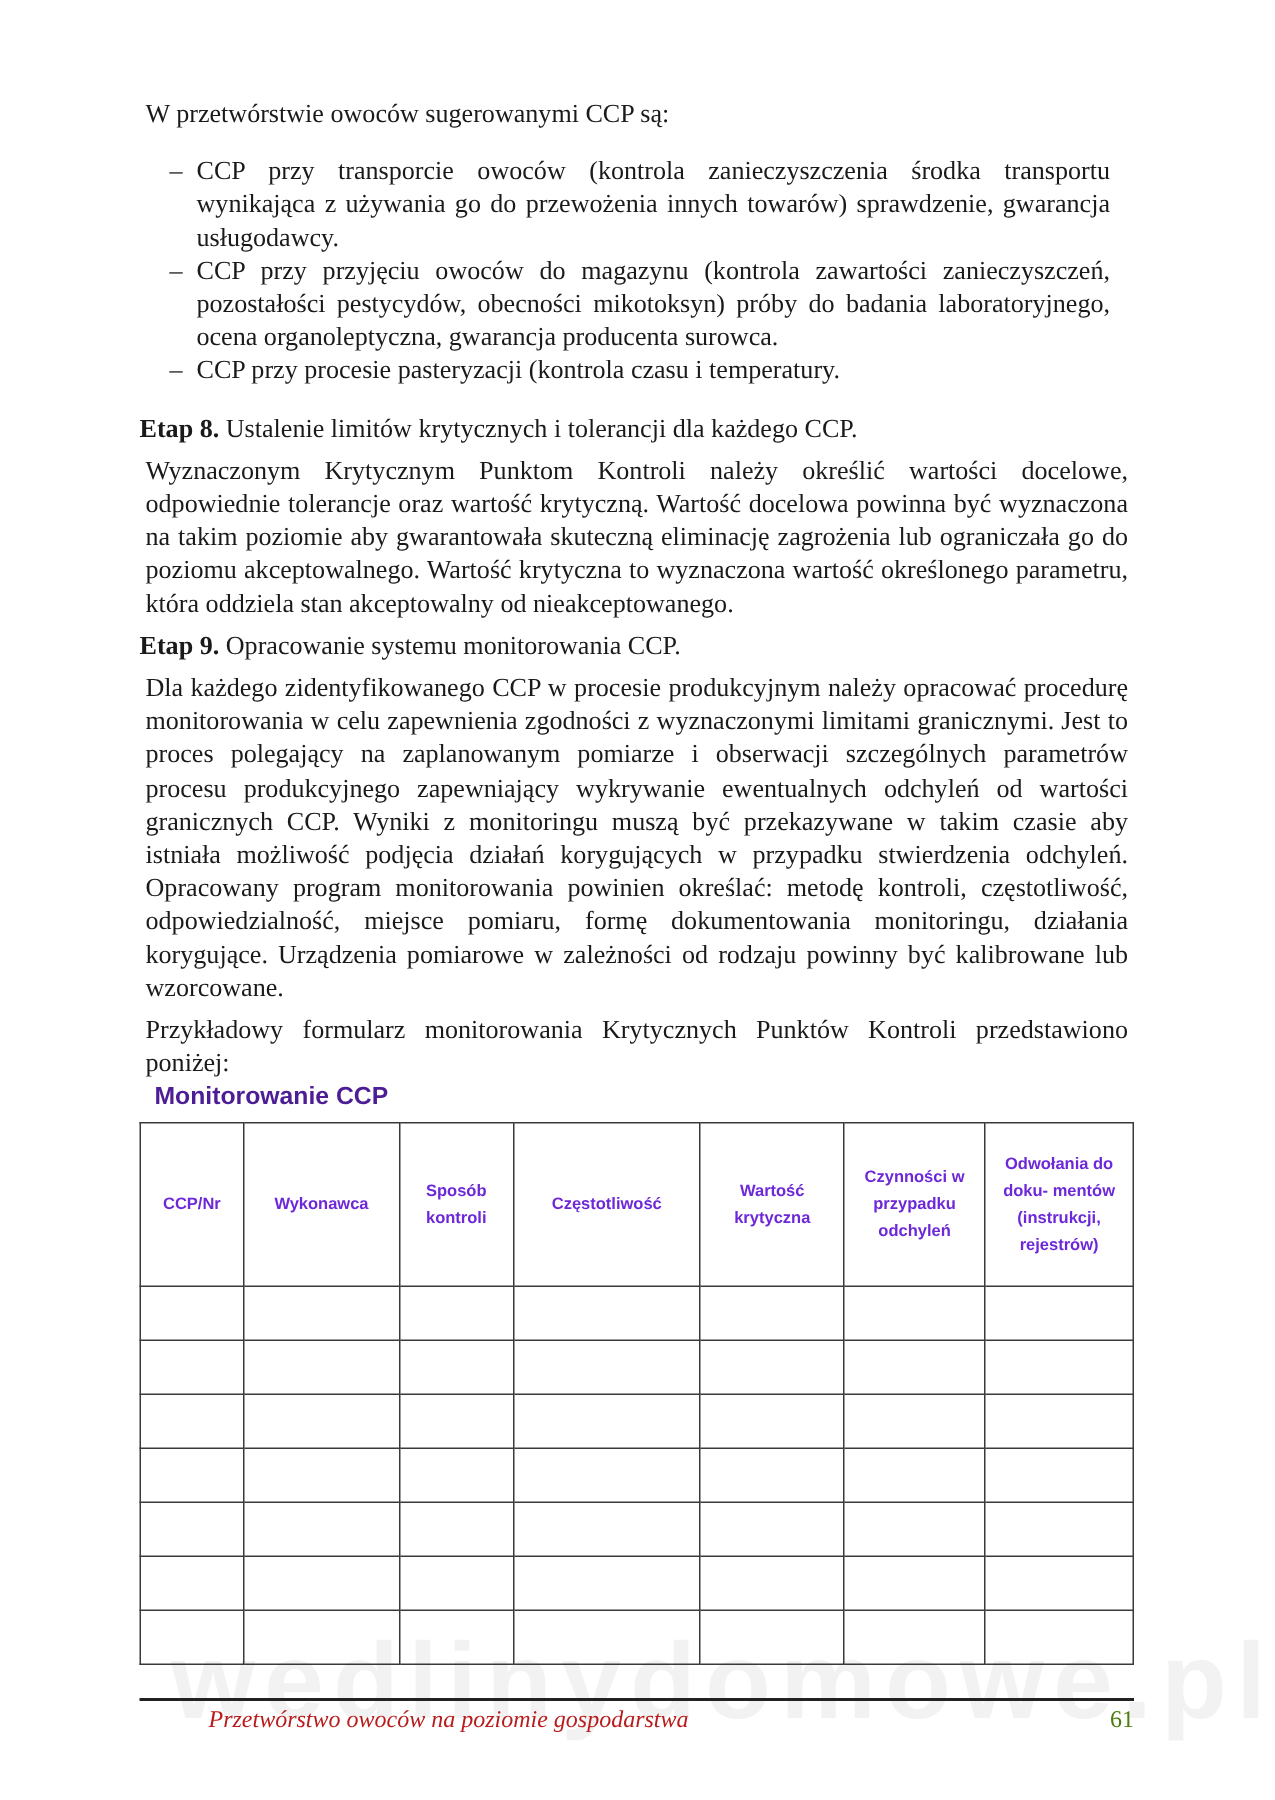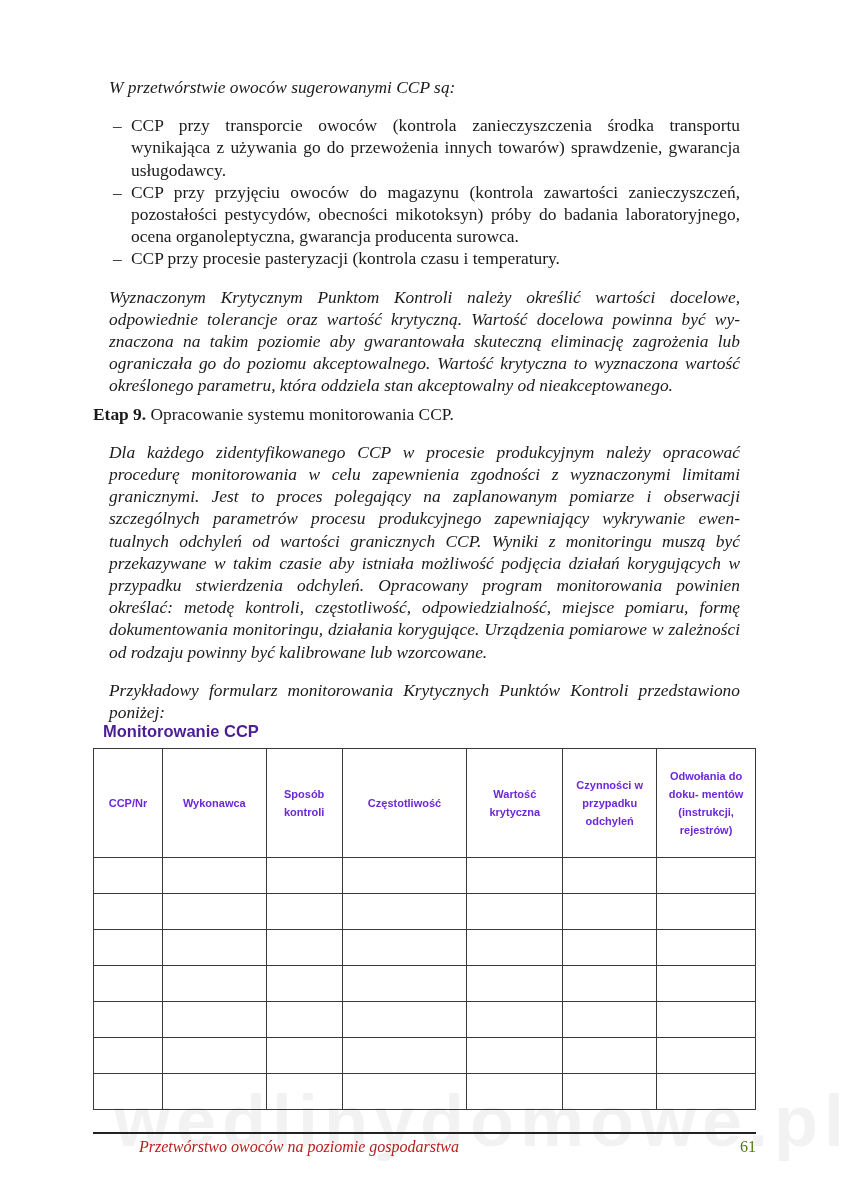--- a/index.html
+++ b/index.html
@@ -1,19 +1,19 @@
 <!DOCTYPE html>
 <html><head>
 <meta charset="utf-8">
 <style>
   html, body { margin: 0; padding: 0; background: #ffffff; }
   body { width: 850px; height: 1200px; position: relative; overflow: hidden;
          font-family: "Liberation Serif", serif; color: #1a1a1a; }
   .page { position: absolute; left: 93px; top: 60px; width: 663px; }
-  .p { font-size: 17.4px; line-height: 22.2px; text-align: justify; margin: 16px; hyphens: manual; font-style: italic; }
+  .p { font-size: 17.4px; line-height: 22.2px; text-align: justify; margin: 4px; hyphens: manual; }
   .intro { margin-bottom: 0; }
   ul.dash { list-style: none; margin: 16px; padding: 0 0 0 22px; }
   ul.dash li { position: relative; font-size: 17.4px; line-height: 22.2px; text-align: justify; }
   ul.dash li::before { content: "–"; position: absolute; left: -18px; top: 0; }
   .step { font-size: 17.4px; line-height: 22.2px; margin: 6px 0 6px 0; }
   .step b { font-weight: bold; }
   .para { margin-bottom: 6px; }
 
   .table-title { position: absolute; left: 103px; top: 722px; font-family: "Liberation Sans", sans-serif;
                  font-weight: bold; font-size: 16.5px; color: #4c1d95; }
@@ -34,20 +34,21 @@
 <body>
 
 <div class="page">
   <p class="p intro">W przetwórstwie owoców sugerowanymi CCP są:</p>
   <ul class="dash">
     <li>CCP przy transporcie owoców (kontrola zanieczyszczenia środka transpor­tu wynikająca z używania go do przewożenia innych towarów) sprawdzenie, gwarancja usługodawcy.</li>
     <li>CCP przy przyjęciu owoców do magazynu (kontrola zawartości zanieczysz­czeń, pozostałości pestycydów, obecności mikotoksyn) próby do badania labo­ratoryjnego, ocena organoleptyczna, gwarancja producenta surowca.</li>
     <li>CCP przy procesie pasteryzacji (kontrola czasu i temperatury.</li>
   </ul>
 
+  <p class="step"><b>Etap 8.</b><span> Ustalenie limitów krytycznych i tolerancji dla każdego CCP.</span></p>
   <p class="p para">Wyznaczonym Krytycznym Punktom Kontroli należy określić wartości docelowe, odpowiednie tolerancje oraz wartość krytyczną. Wartość docelowa powinna być wy­znaczona na takim poziomie aby gwarantowała skuteczną eliminację zagrożenia lub ograniczała go do poziomu akceptowalnego. Wartość krytyczna to wyznaczona war­tość określonego parametru, która oddziela stan akceptowalny od nieakceptowanego.</p>
 
   <p class="step"><b>Etap 9.</b><span> Opracowanie systemu  monitorowania CCP.</span></p>
   <p class="p para">Dla każdego zidentyfikowanego CCP w procesie produkcyjnym należy opracować procedurę monitorowania w celu zapewnienia zgodności z wyznaczonymi limitami granicznymi. Jest to proces polegający na  zaplanowanym pomiarze i obserwacji szczególnych parametrów procesu produkcyjnego zapewniający wykrywanie ewen­tualnych odchyleń od wartości granicznych CCP. Wyniki z monitoringu muszą być przekazywane w takim czasie aby istniała możliwość podjęcia działań  korygujących w przypadku stwierdzenia odchyleń. Opracowany program monitorowania powinien określać: metodę kontroli, częstotliwość, odpowiedzialność, miejsce pomiaru, formę dokumentowania monitoringu, działania korygujące. Urządzenia pomiarowe w za­leżności od rodzaju powinny być kalibrowane lub wzorcowane.</p>
 
   <p class="p para">Przykładowy formularz  monitorowania Krytycznych Punktów Kontroli przedsta­wiono poniżej:</p>
 </div>
 
 <div class="table-title">Monitorowanie CCP</div>
 

